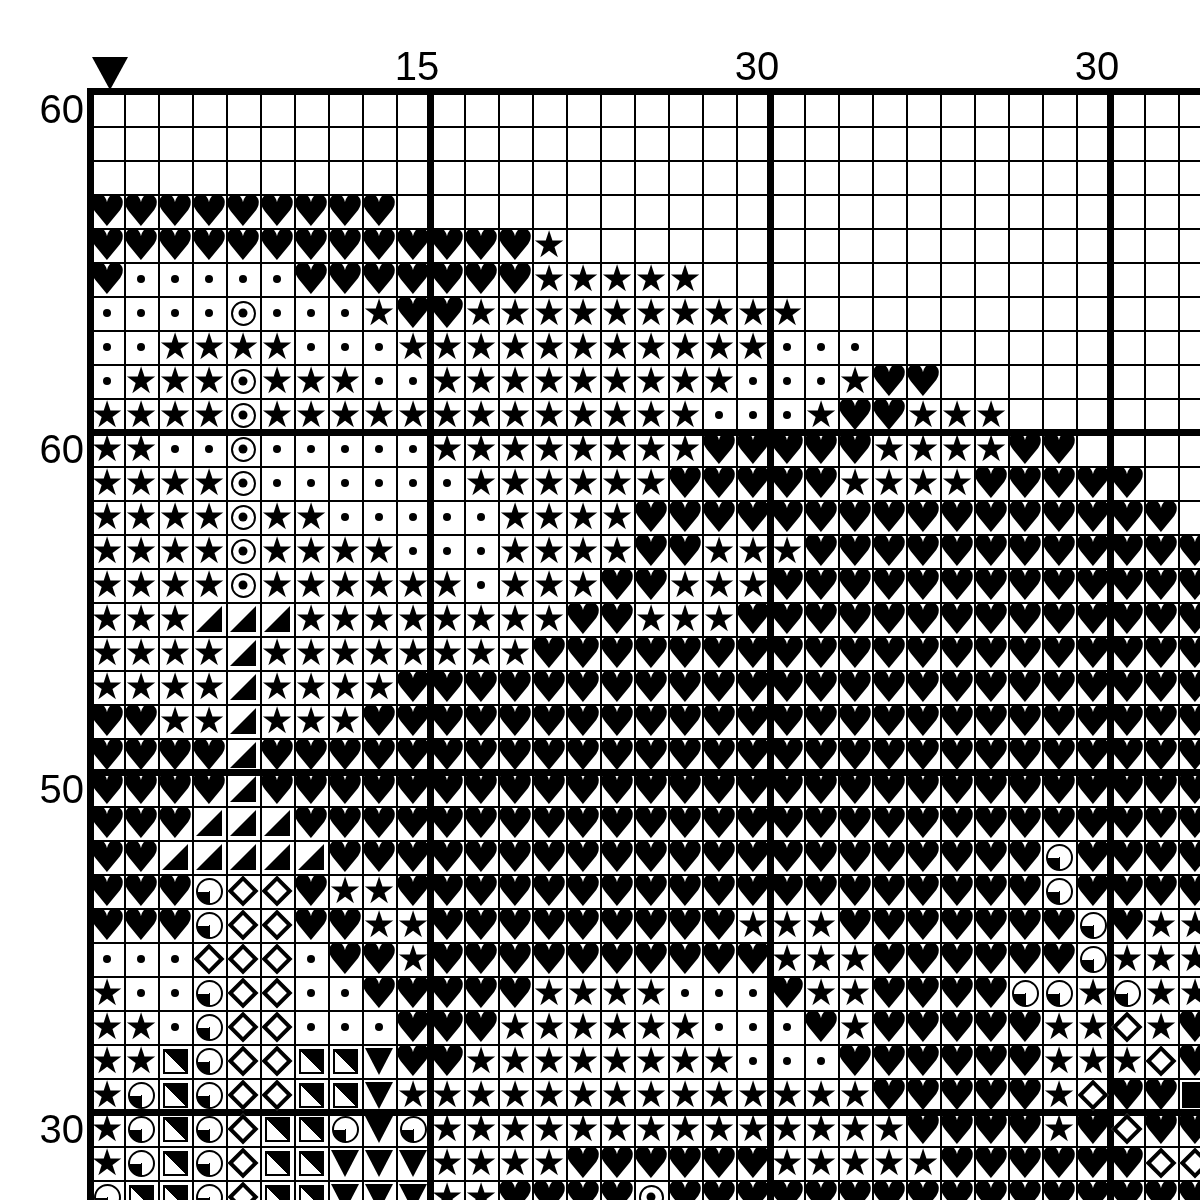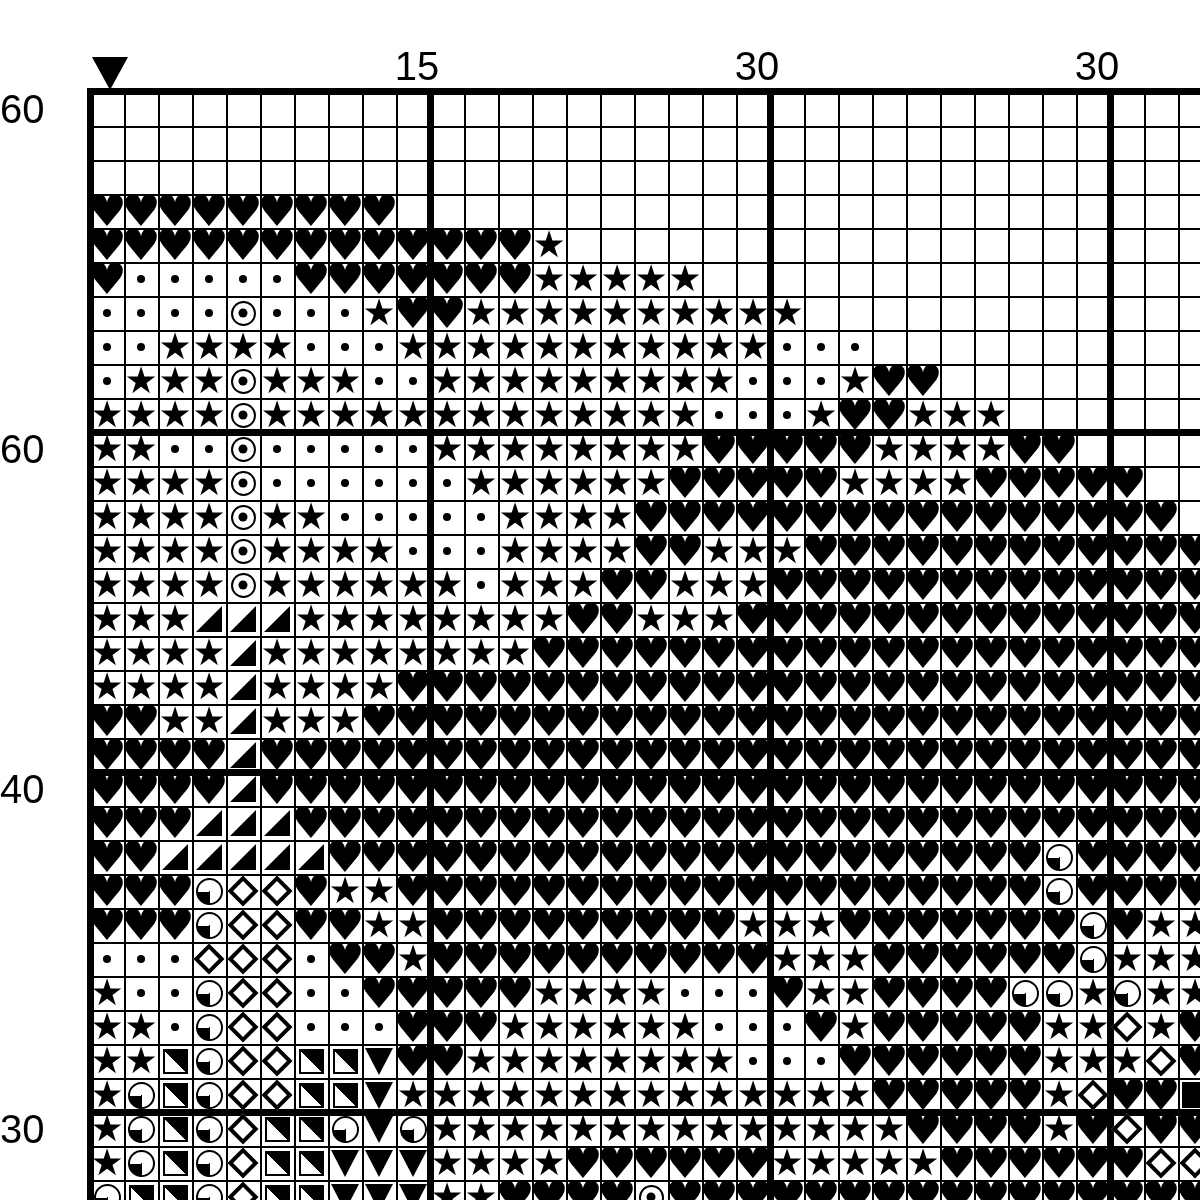--- a/index.html
+++ b/index.html
@@ -11,21 +11,21 @@
   #marker{
     position:absolute;left:92px;top:57px;width:0;height:0;
     border-left:18px solid transparent;border-right:18px solid transparent;
     border-top:33px solid #000;
   }
   .col-label{
     position:absolute;top:44px;width:80px;text-align:center;
     font-size:40px;line-height:44px;color:#000;
   }
   .row-label{
-    position:absolute;left:0;width:84px;
+    position:absolute;left:0;width:84px;text-align:right;
     font-size:40px;line-height:42px;color:#000;
   }
   #grid{
     position:absolute;left:90px;top:92px;width:1110px;height:1108px;
     background-color:#fff;
     background-image:
       repeating-linear-gradient(to right,#000 0 2px,transparent 2px 34px),
       repeating-linear-gradient(to bottom,#000 0 2px,transparent 2px 34px);
   }
   .vthick{position:absolute;top:0;bottom:0;width:7px;background:#000}
@@ -56,21 +56,21 @@
 
 <div id="marker"></div>
 <div id="col-labels">
     <div class="col-label" style="left: 377px;">15</div>
     <div class="col-label" style="left: 717px;">30</div>
     <div class="col-label" style="left: 1057px;">30</div>
   </div>
 <div id="row-labels">
     <div class="row-label" style="top: 88px;">60</div>
     <div class="row-label" style="top: 428px;">60</div>
-    <div class="row-label" style="top: 768px;">40</div>
+    <div class="row-label" style="top: 768px;">50</div>
     <div class="row-label" style="top: 1108px;">30</div>
   </div>
 
 <div id="grid">
   <div class="vthick" style="left:-3px"></div>
   <div class="vthick" style="left:337px"></div>
   <div class="vthick" style="left:677px"></div>
   <div class="vthick" style="left:1017px"></div>
   <div class="hthick" style="top:-4px"></div>
   <div class="hthick" style="top:337px"></div>

